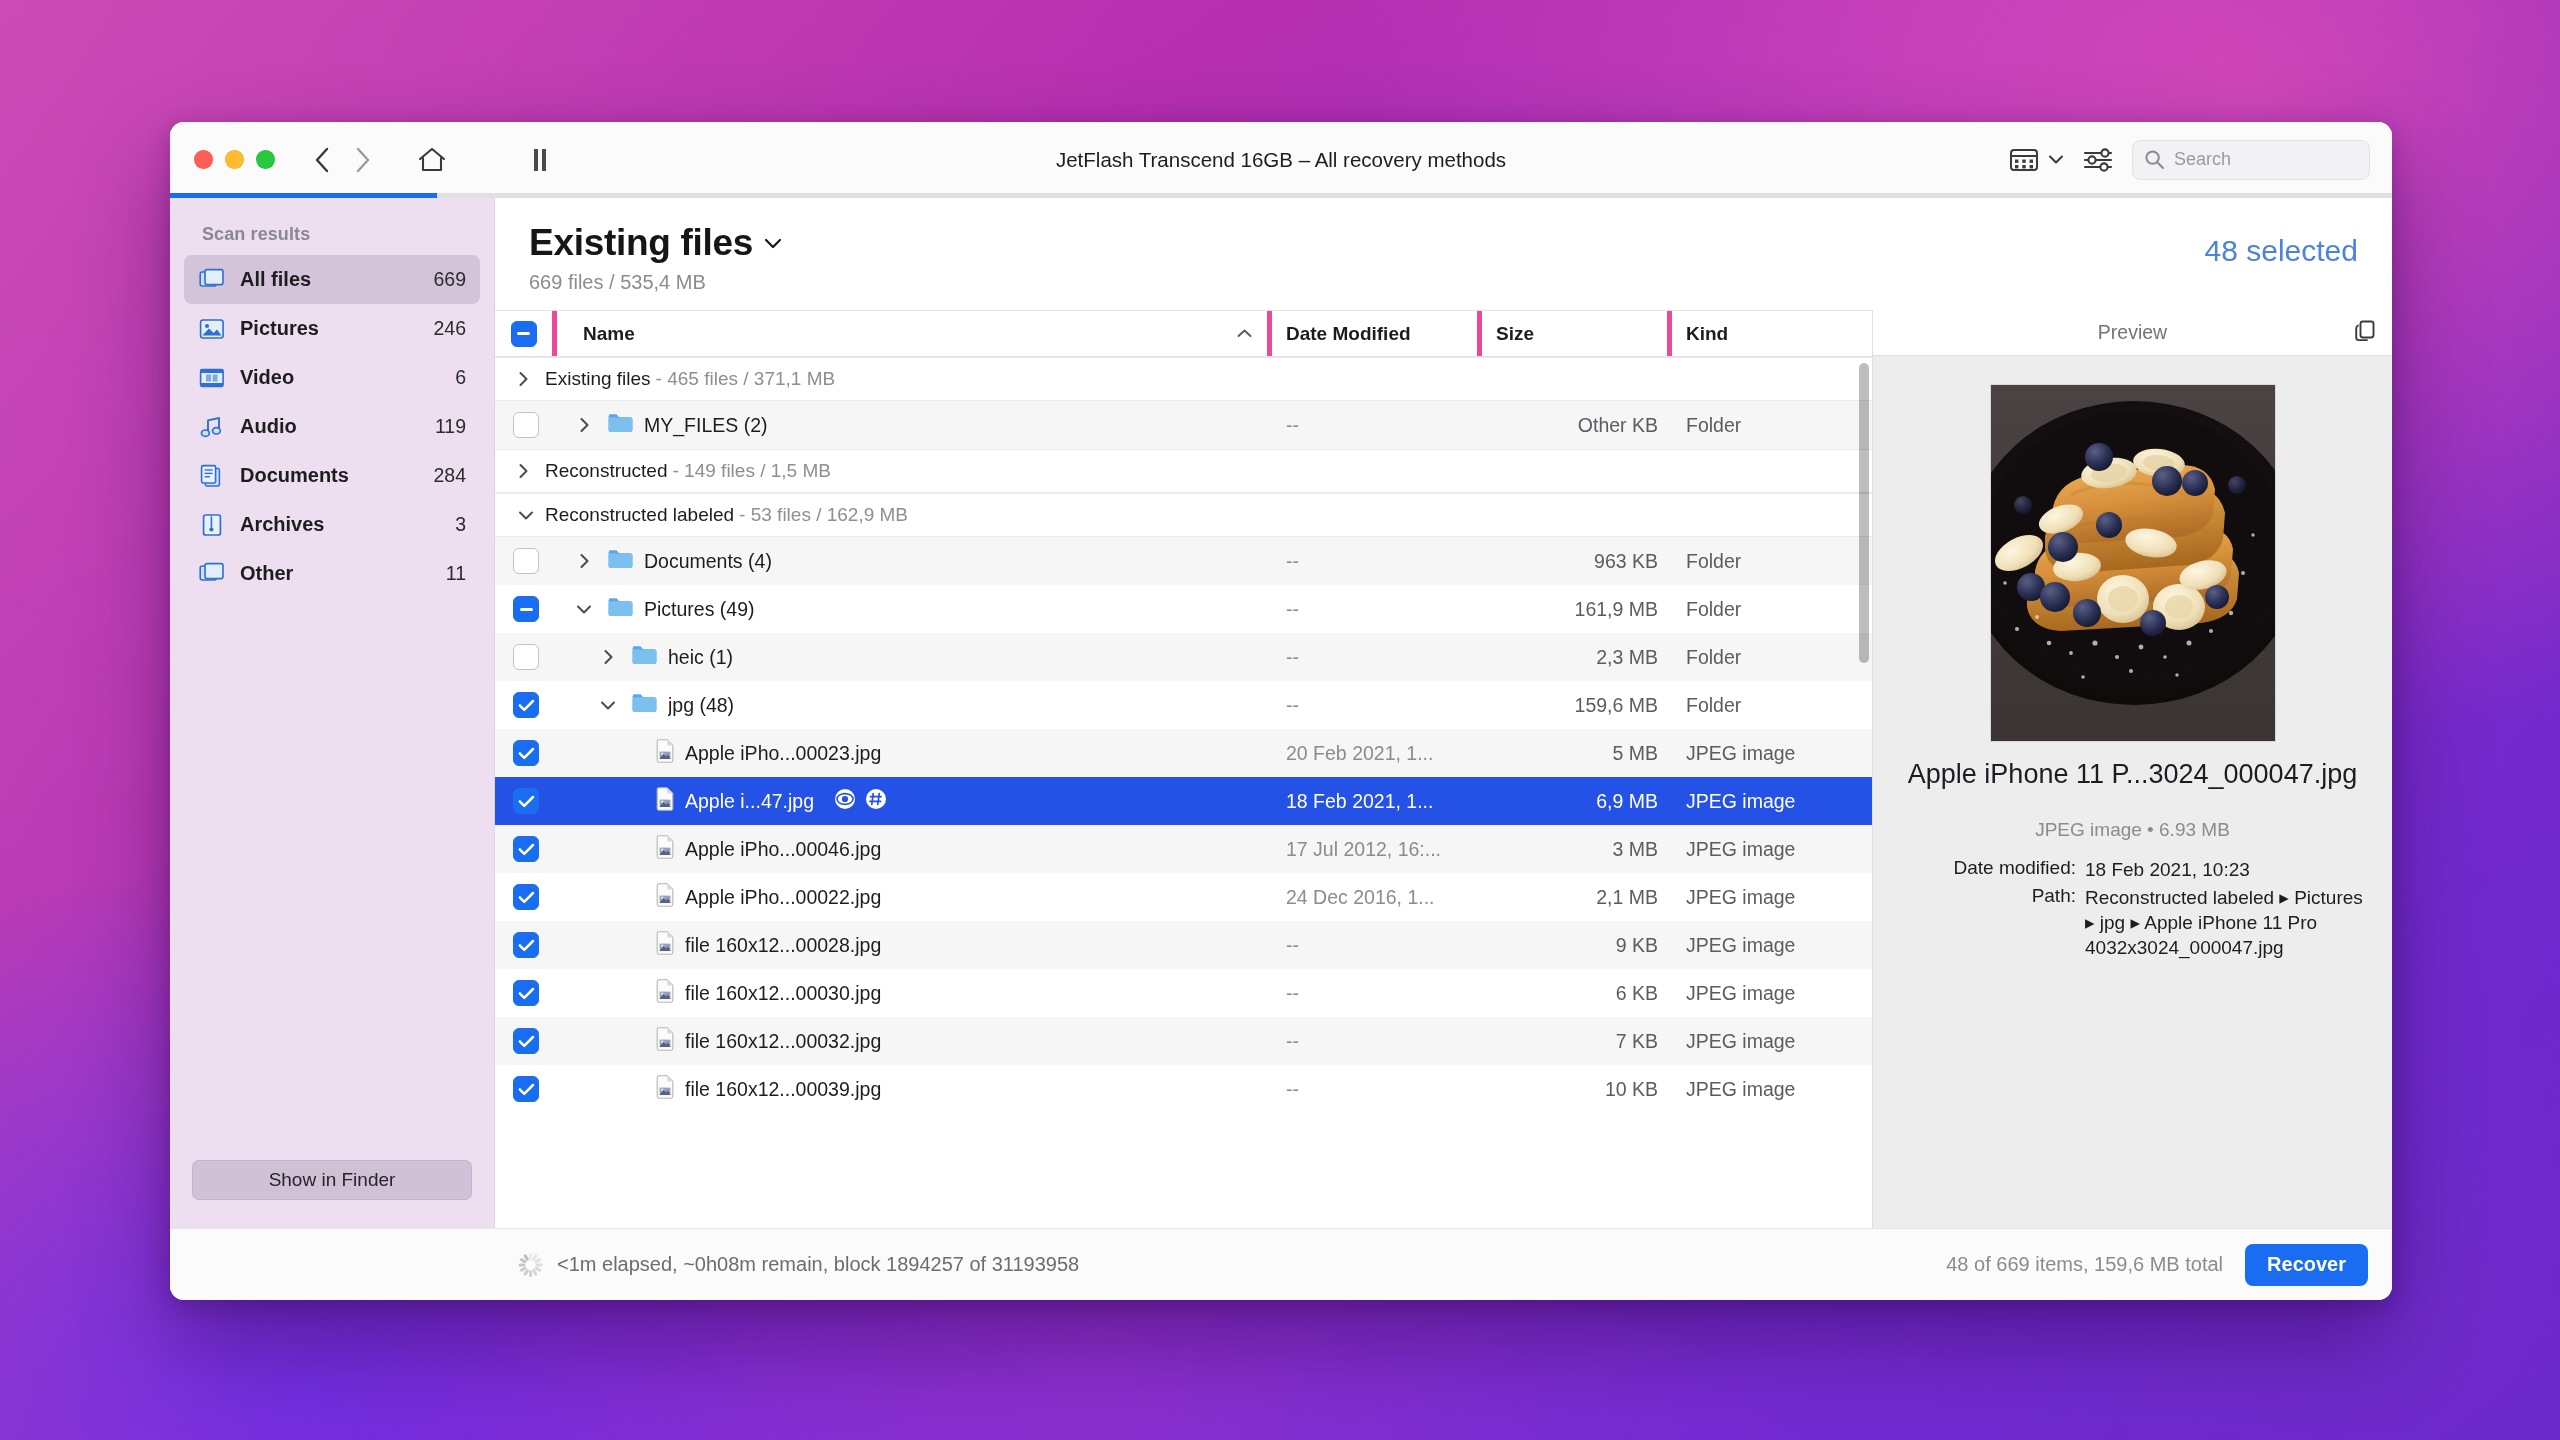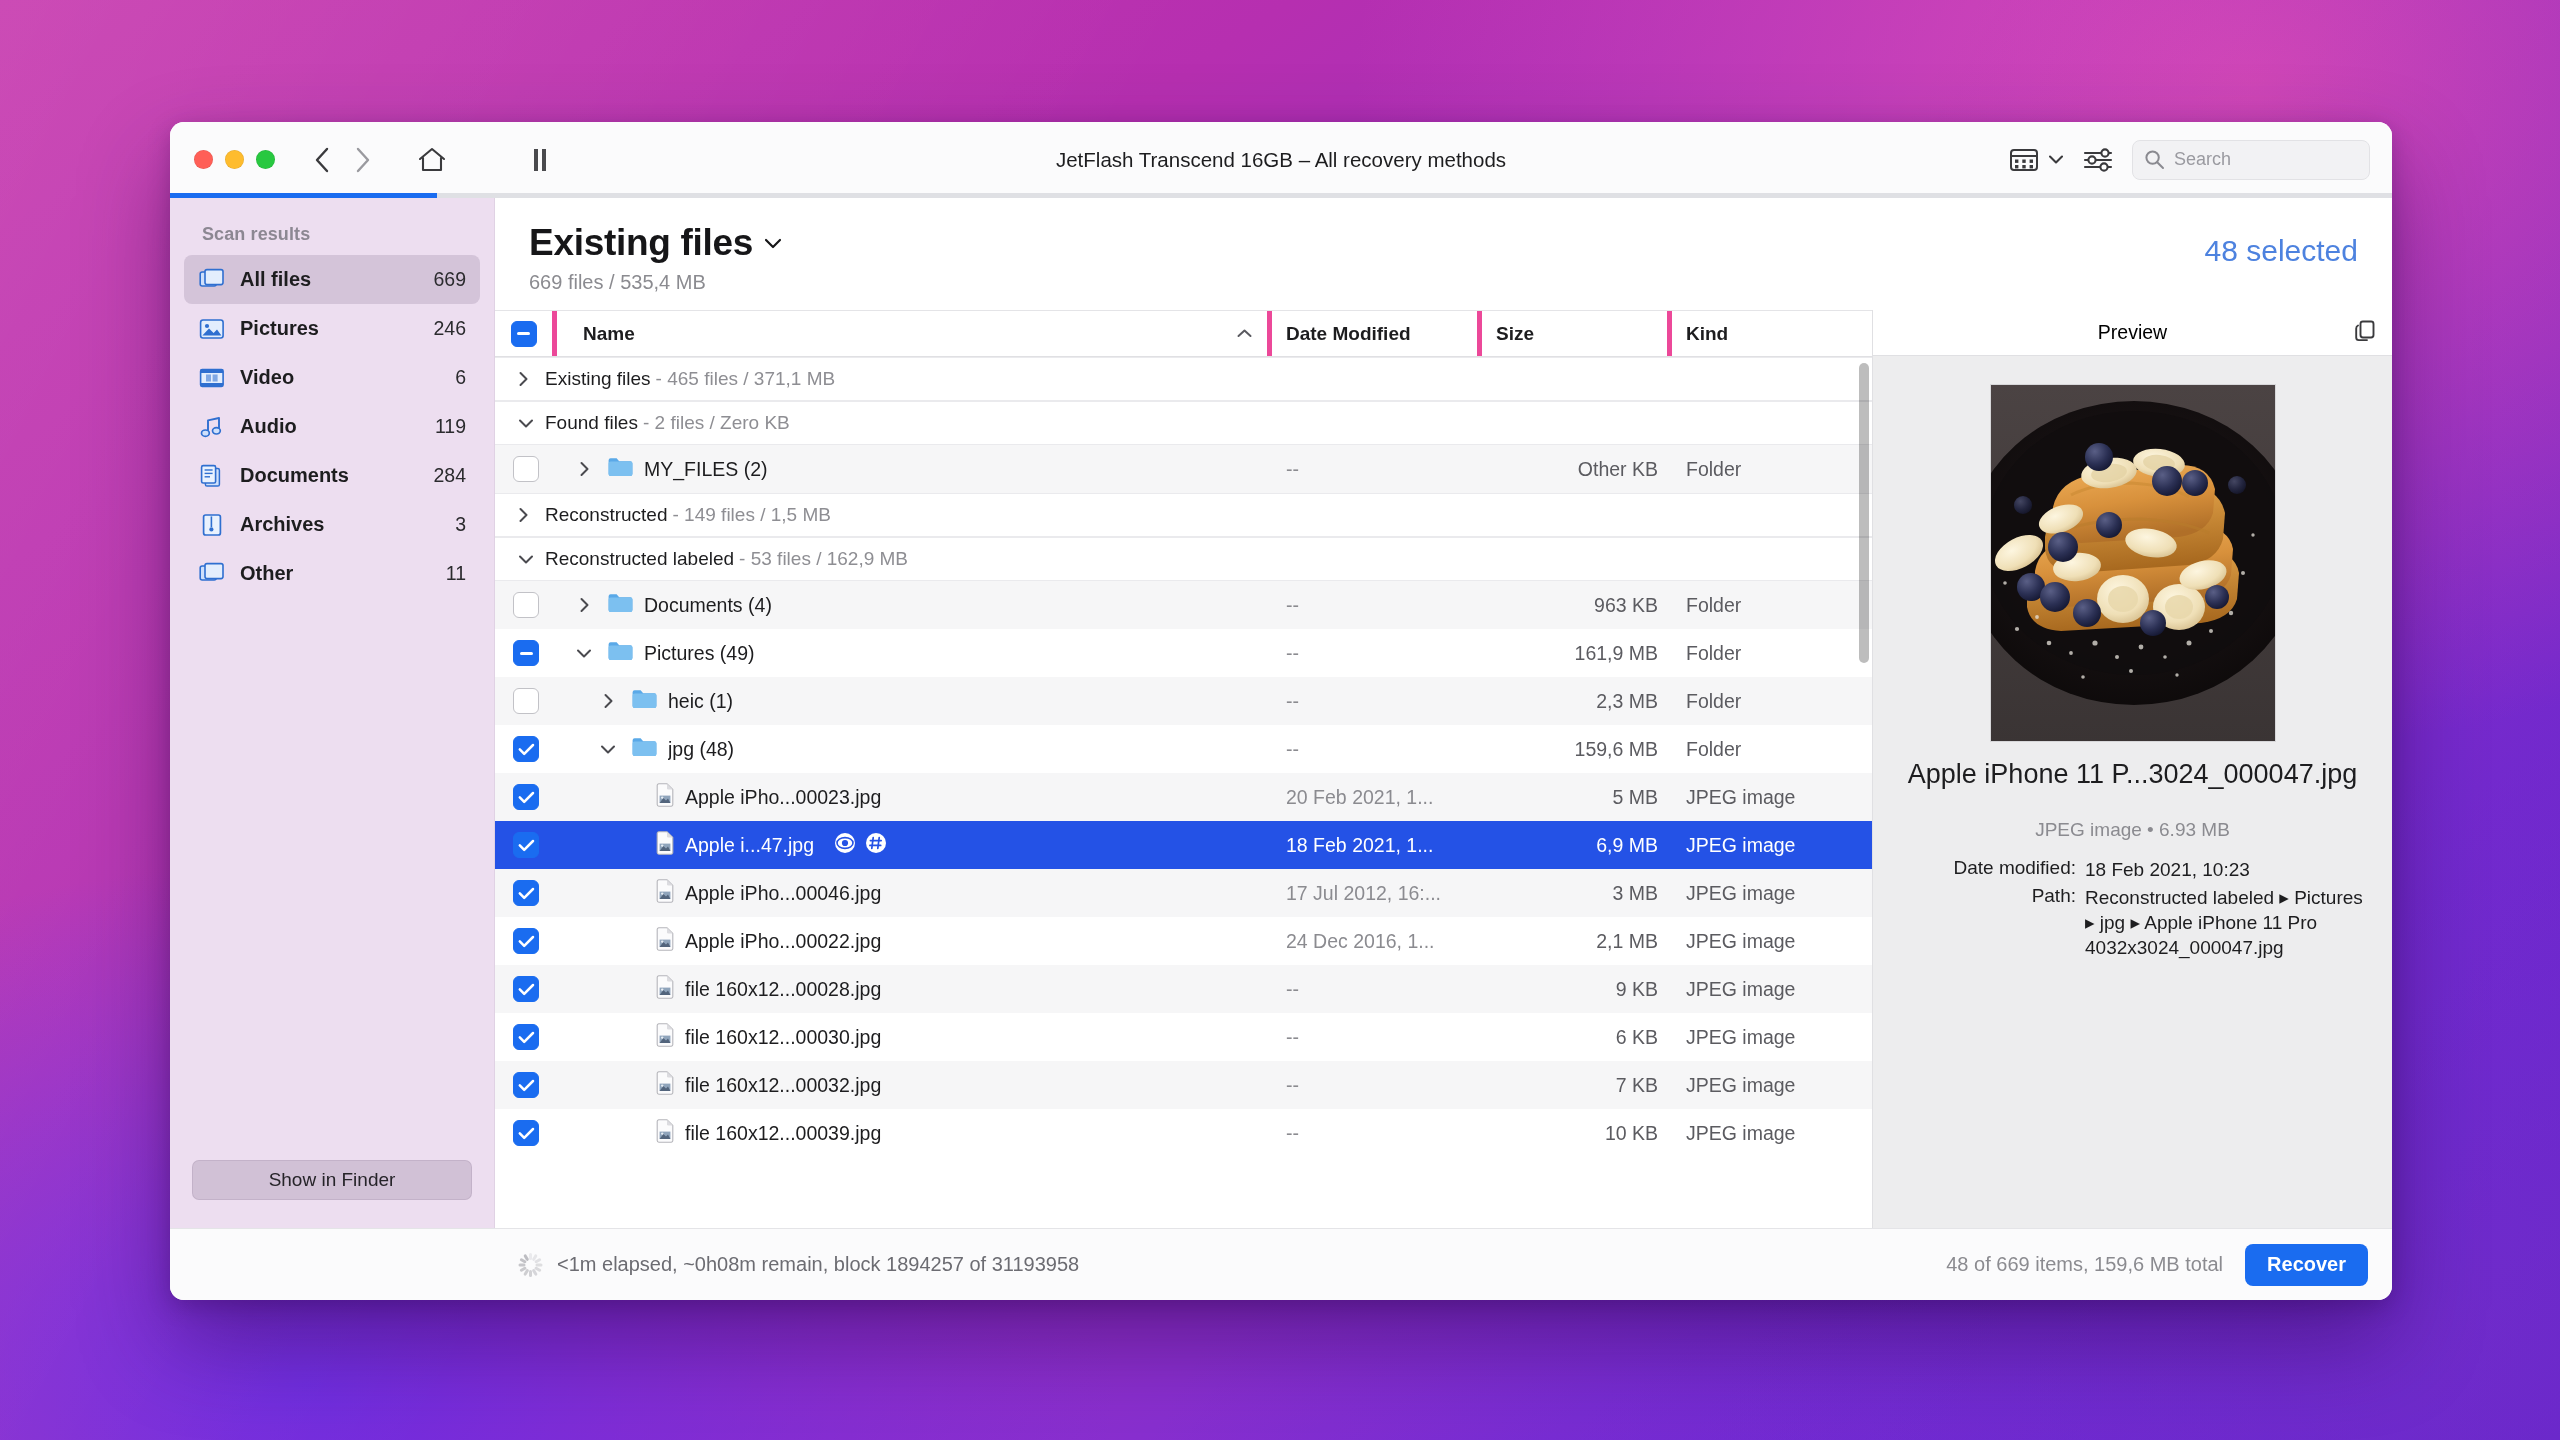--- a/index.html
+++ b/index.html
@@ -175,21 +175,21 @@
   }
 
   
   .preview {
     width: 520px; flex: 0 0 520px; border-left: 1px solid #e0e0e3;
     display: flex; flex-direction: column; background: #ededee;
   }
   .pv-head {
     height: 46px; flex: 0 0 46px; background: #fff;
     display: flex; align-items: center; justify-content: center;
-    font-size: 19.5px; color: #000000; position: relative;
+    font-size: 19.5px; color: #737373; position: relative;
     border-bottom: 1px solid #e0e0e3;
     text-align: right;
   }
   .pv-head .copy { position: absolute; right: 16px; top: 50%; transform: translateY(-50%); }
   .pv-body { flex: 1; display: flex; flex-direction: column; align-items: center; padding: 28px 26px 10px; overflow: hidden; }
   .pv-img {
     width: 286px; height: 358px; background: #2a2426;
     border: 1px solid #d7d7d9; position: relative; overflow: hidden; flex: 0 0 auto;
   }
   .pv-title { font-size: 27px; color: #1d1d1f; margin-top: 16px; text-align: center; line-height: 1.2; }
@@ -429,29 +429,20 @@
 
           <div class="tbody" id="tbody">
               <div class="grouprow">
                 <span class="tw">
                   <svg width="13" height="18" viewBox="0 0 13 18">
                     <polyline points="3.5,3 9.5,9 3.5,15" fill="none" stroke="#4a4a4f" stroke-width="2" stroke-linecap="round" stroke-linejoin="round"></polyline>
                   </svg>
                 </span>
                 <span class="gname">Existing files</span>
                 <span class="gmeta">- 465 files / 371,1 MB</span>
-              </div>
-              <div class="grouprow">
-                <span class="tw">
-                  <svg width="18" height="13" viewBox="0 0 18 13">
-                    <polyline points="3,3.5 9,9.5 15,3.5" fill="none" stroke="#4a4a4f" stroke-width="2" stroke-linecap="round" stroke-linejoin="round"></polyline>
-                  </svg>
-                </span>
-                <span class="gname">Found files</span>
-                <span class="gmeta">- 2 files / Zero KB</span>
               </div>
               <div class="row alt">
                 <span class="c-cbx">
                   <span class="cb"></span>
                 </span>
                 <span class="c-name" style="padding-left:14px">
                   <span class="twist">
                     <svg width="13" height="18" viewBox="0 0 13 18">
                       <polyline points="3.5,3 9.5,9 3.5,15" fill="none" stroke="#4a4a4f" stroke-width="2" stroke-linecap="round" stroke-linejoin="round"></polyline>
                     </svg>

